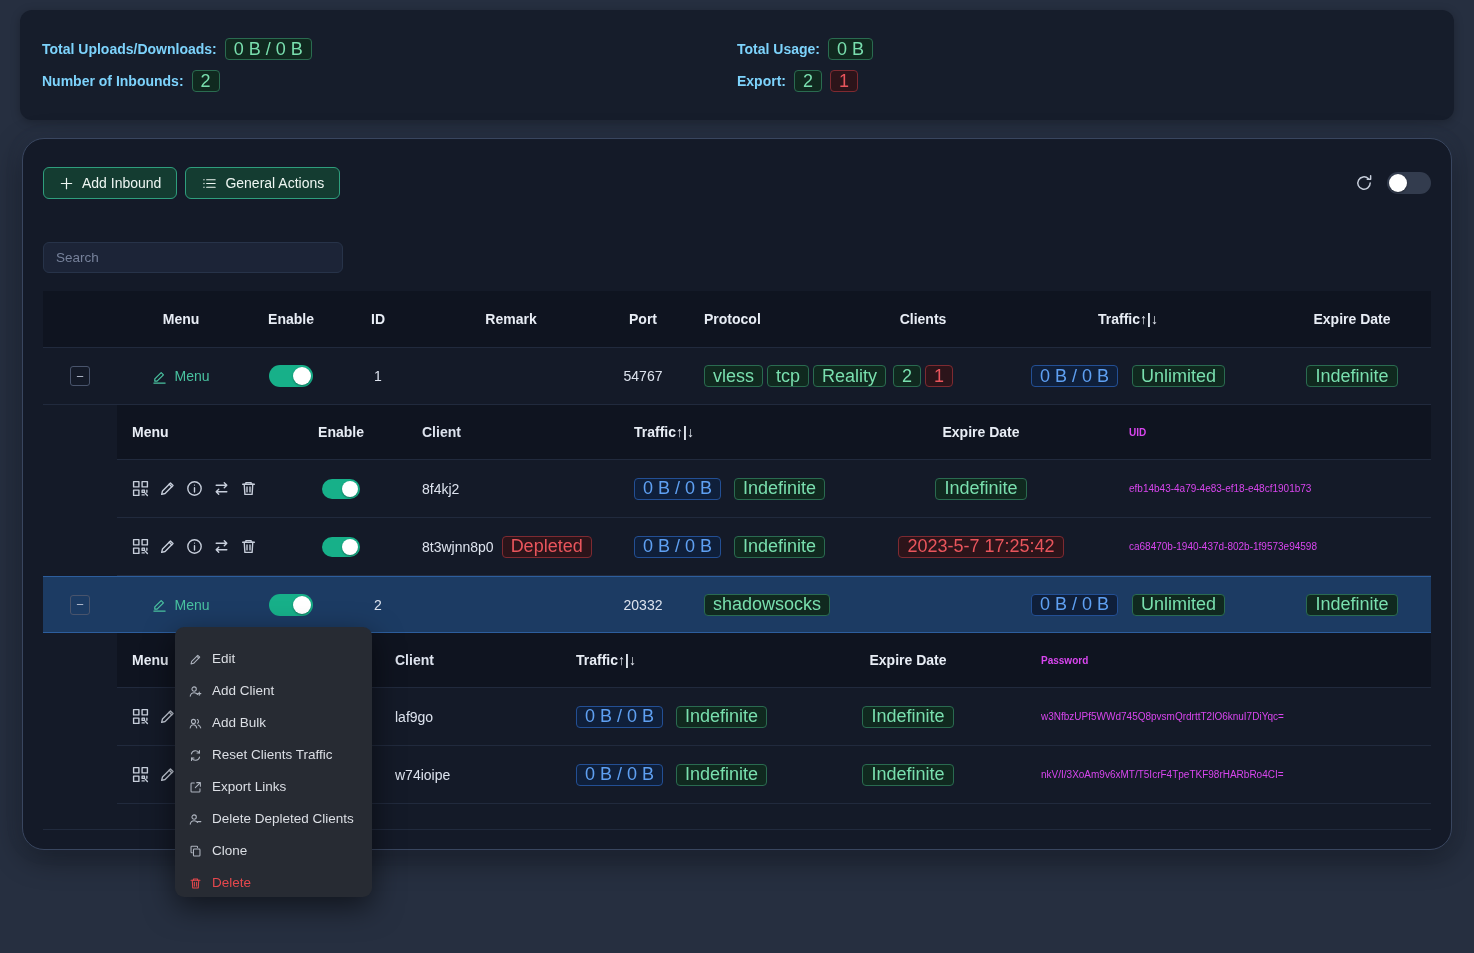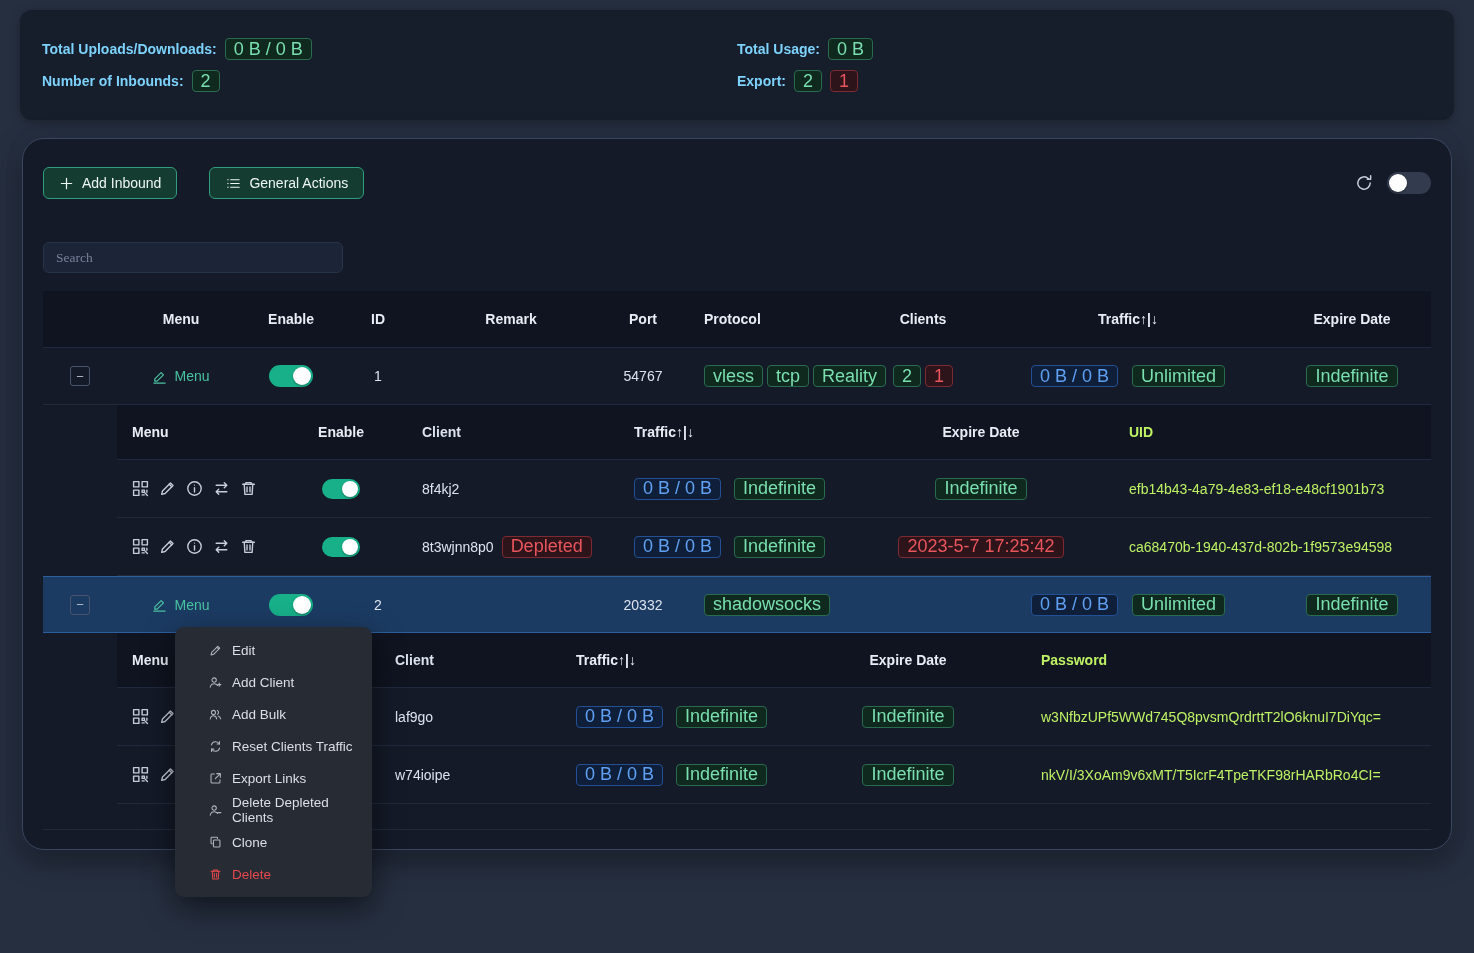--- a/index.html
+++ b/index.html
@@ -30,34 +30,34 @@
   .badge.blue  { color:#5fa0f2; border-color:#234f94; background:#0f1f3a; }
   .badge.red   { color:#e9555c; border-color:#7e2a31; background:#2c141a; }
 
   
   .panel {
     margin:18px 22px 0; height:712px; background:#141a28; border-radius:22px;
     border:1px solid #39465f; box-shadow:0 8px 30px rgba(0,0,0,.45), 0 0 18px rgba(110,140,210,.10);
     padding:28px 20px 18px;
   }
 
-  .toolbar { display:flex; align-items:center; margin-bottom:43px;gap:24px; }
+  .toolbar { display:flex; align-items:center; margin-bottom:43px; }
   .btn {
     display:inline-flex; align-items:center; gap:8px; height:32px; padding:0 15px;
     background:#143c31; border:1px solid #2f9e7d; border-radius:6px;
     color:#eef6f2; font-size:14px; cursor:pointer; font-family:inherit;
   }
   .btn + .btn { margin-left:8px;padding-left:16px; }
   .toolbar-right { margin-left:auto; display:flex; align-items:center; gap:14px; }
   .icon-btn { background:none; border:none; color:#c7cedb; padding:0; display:inline-flex; align-items:center; cursor:pointer; }
 
   .search-row { margin-bottom:18px; }
   .search-input {
     width:300px; height:31px; background:#1c2437; border:1px solid #273349; border-radius:6px;
-    padding:0 12px; font-size:13.5px; color:#e4e9f2; font-family:Liberation Serif, serif; outline:none;
+    padding:0 12px; font-size:13.5px; color:#e4e9f2; font-family:Liberation Sans, sans-serif; outline:none;
   }
   .search-input::placeholder { color:#76819a; }
 
   
   .ic { width:17px; height:17px; fill:none; stroke:currentColor; stroke-width:1.3; stroke-linecap:round; stroke-linejoin:round; flex:none; }
   .ic13 { width:13px; height:13px; } .ic15 { width:15px; height:15px; } .ic18 { width:18px; height:18px; }
 
   
   .t-row {
     display:grid; grid-template-columns:74px 128px 92px 82px 184px 80px 180px 120px 290px 1fr;
@@ -94,34 +94,34 @@
     display:grid; grid-template-columns:184px 80px 230px 240px 260px 1fr;
     align-items:center; border-bottom:1px solid #212a3d; height:58px;
   }
   .s-row > div { display:flex; align-items:center; min-width:0; }
   .s-head { height:55px; background:#0f1420; }
   .s-menu { padding-left:15px; gap:10px; }
   .s-enable { justify-content:center; }
   .s-client { padding-left:41px; gap:8px; font-size:14px; color:#dde3ee; }
   .s-traffic { padding-left:23px; gap:13px; }
   .s-expire { justify-content:center; }
-  .s-uid { padding-left:18px; font-size:14px; color:#bef264; }
+  .s-uid { padding-left:18px; font-size:10px; color:#d946ef; }
   .sub2 .s-row { grid-template-columns:184px 72px 180px 230px 250px 1fr; }
   .sub2 .s-client { padding-left:22px; }
   .sub2 .s-uid { padding-left:8px; }
 
   .t-footer { height:26px; border-bottom:1px solid #212a3d; }
 
   
   .context-menu {
     position:absolute; left:175px; top:627px; width:197px;
     background:#272b33; border-radius:9px; padding:7px 0;
     box-shadow:0 10px 30px rgba(0,0,0,.55); z-index:50;
   }
-  .cm-item { display:flex; align-items:center; gap:10px; height:32px; padding:0 14px; font-size:13.5px; color:#dcdfe5; cursor:pointer;margin-left:20px; }
+  .cm-item { display:flex; align-items:flex-end; gap:10px; height:32px; padding:0 14px; font-size:13.5px; color:#dcdfe5; cursor:pointer; }
   .cm-item .ic { color:#aeb4bf; }
   .cm-item.danger { color:#e5484d; }
   .cm-item.danger .ic { color:#e5484d; }
 </style>
 </head>
 <body>
 
 <svg width="0" height="0" style="position:absolute" aria-hidden="true">
   <defs>
     <symbol id="i-plus" viewBox="0 0 16 16">

